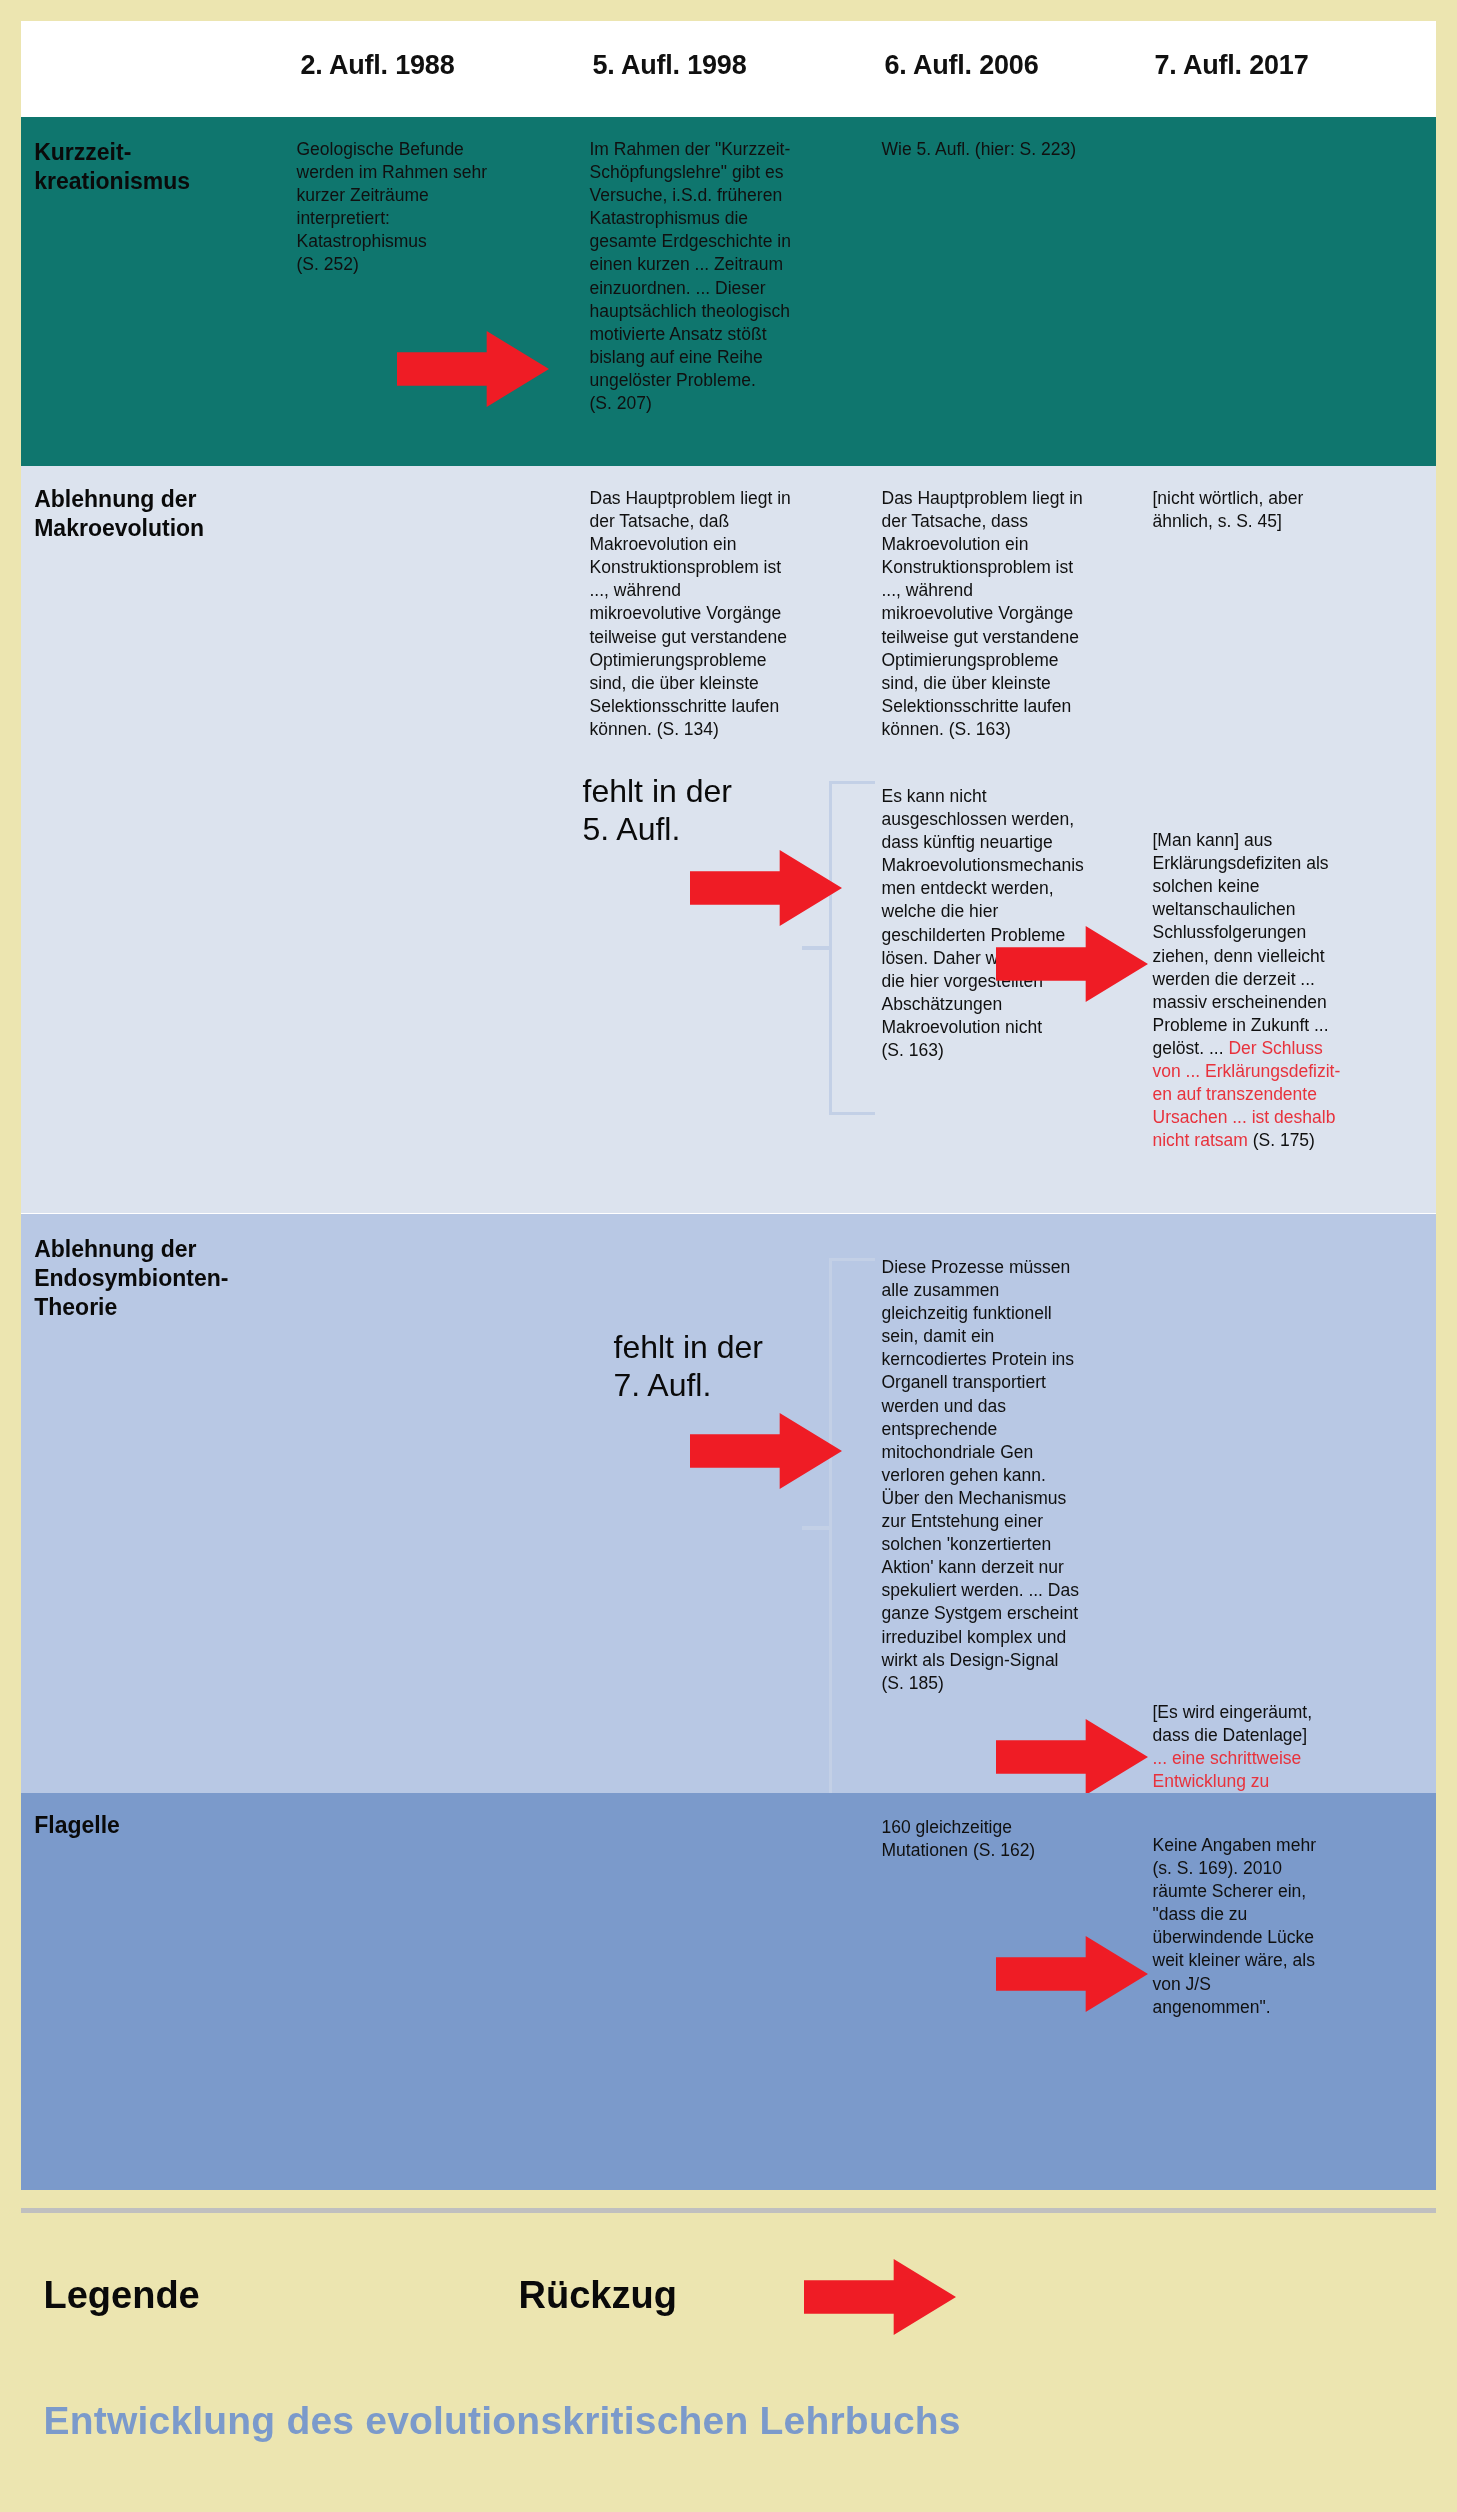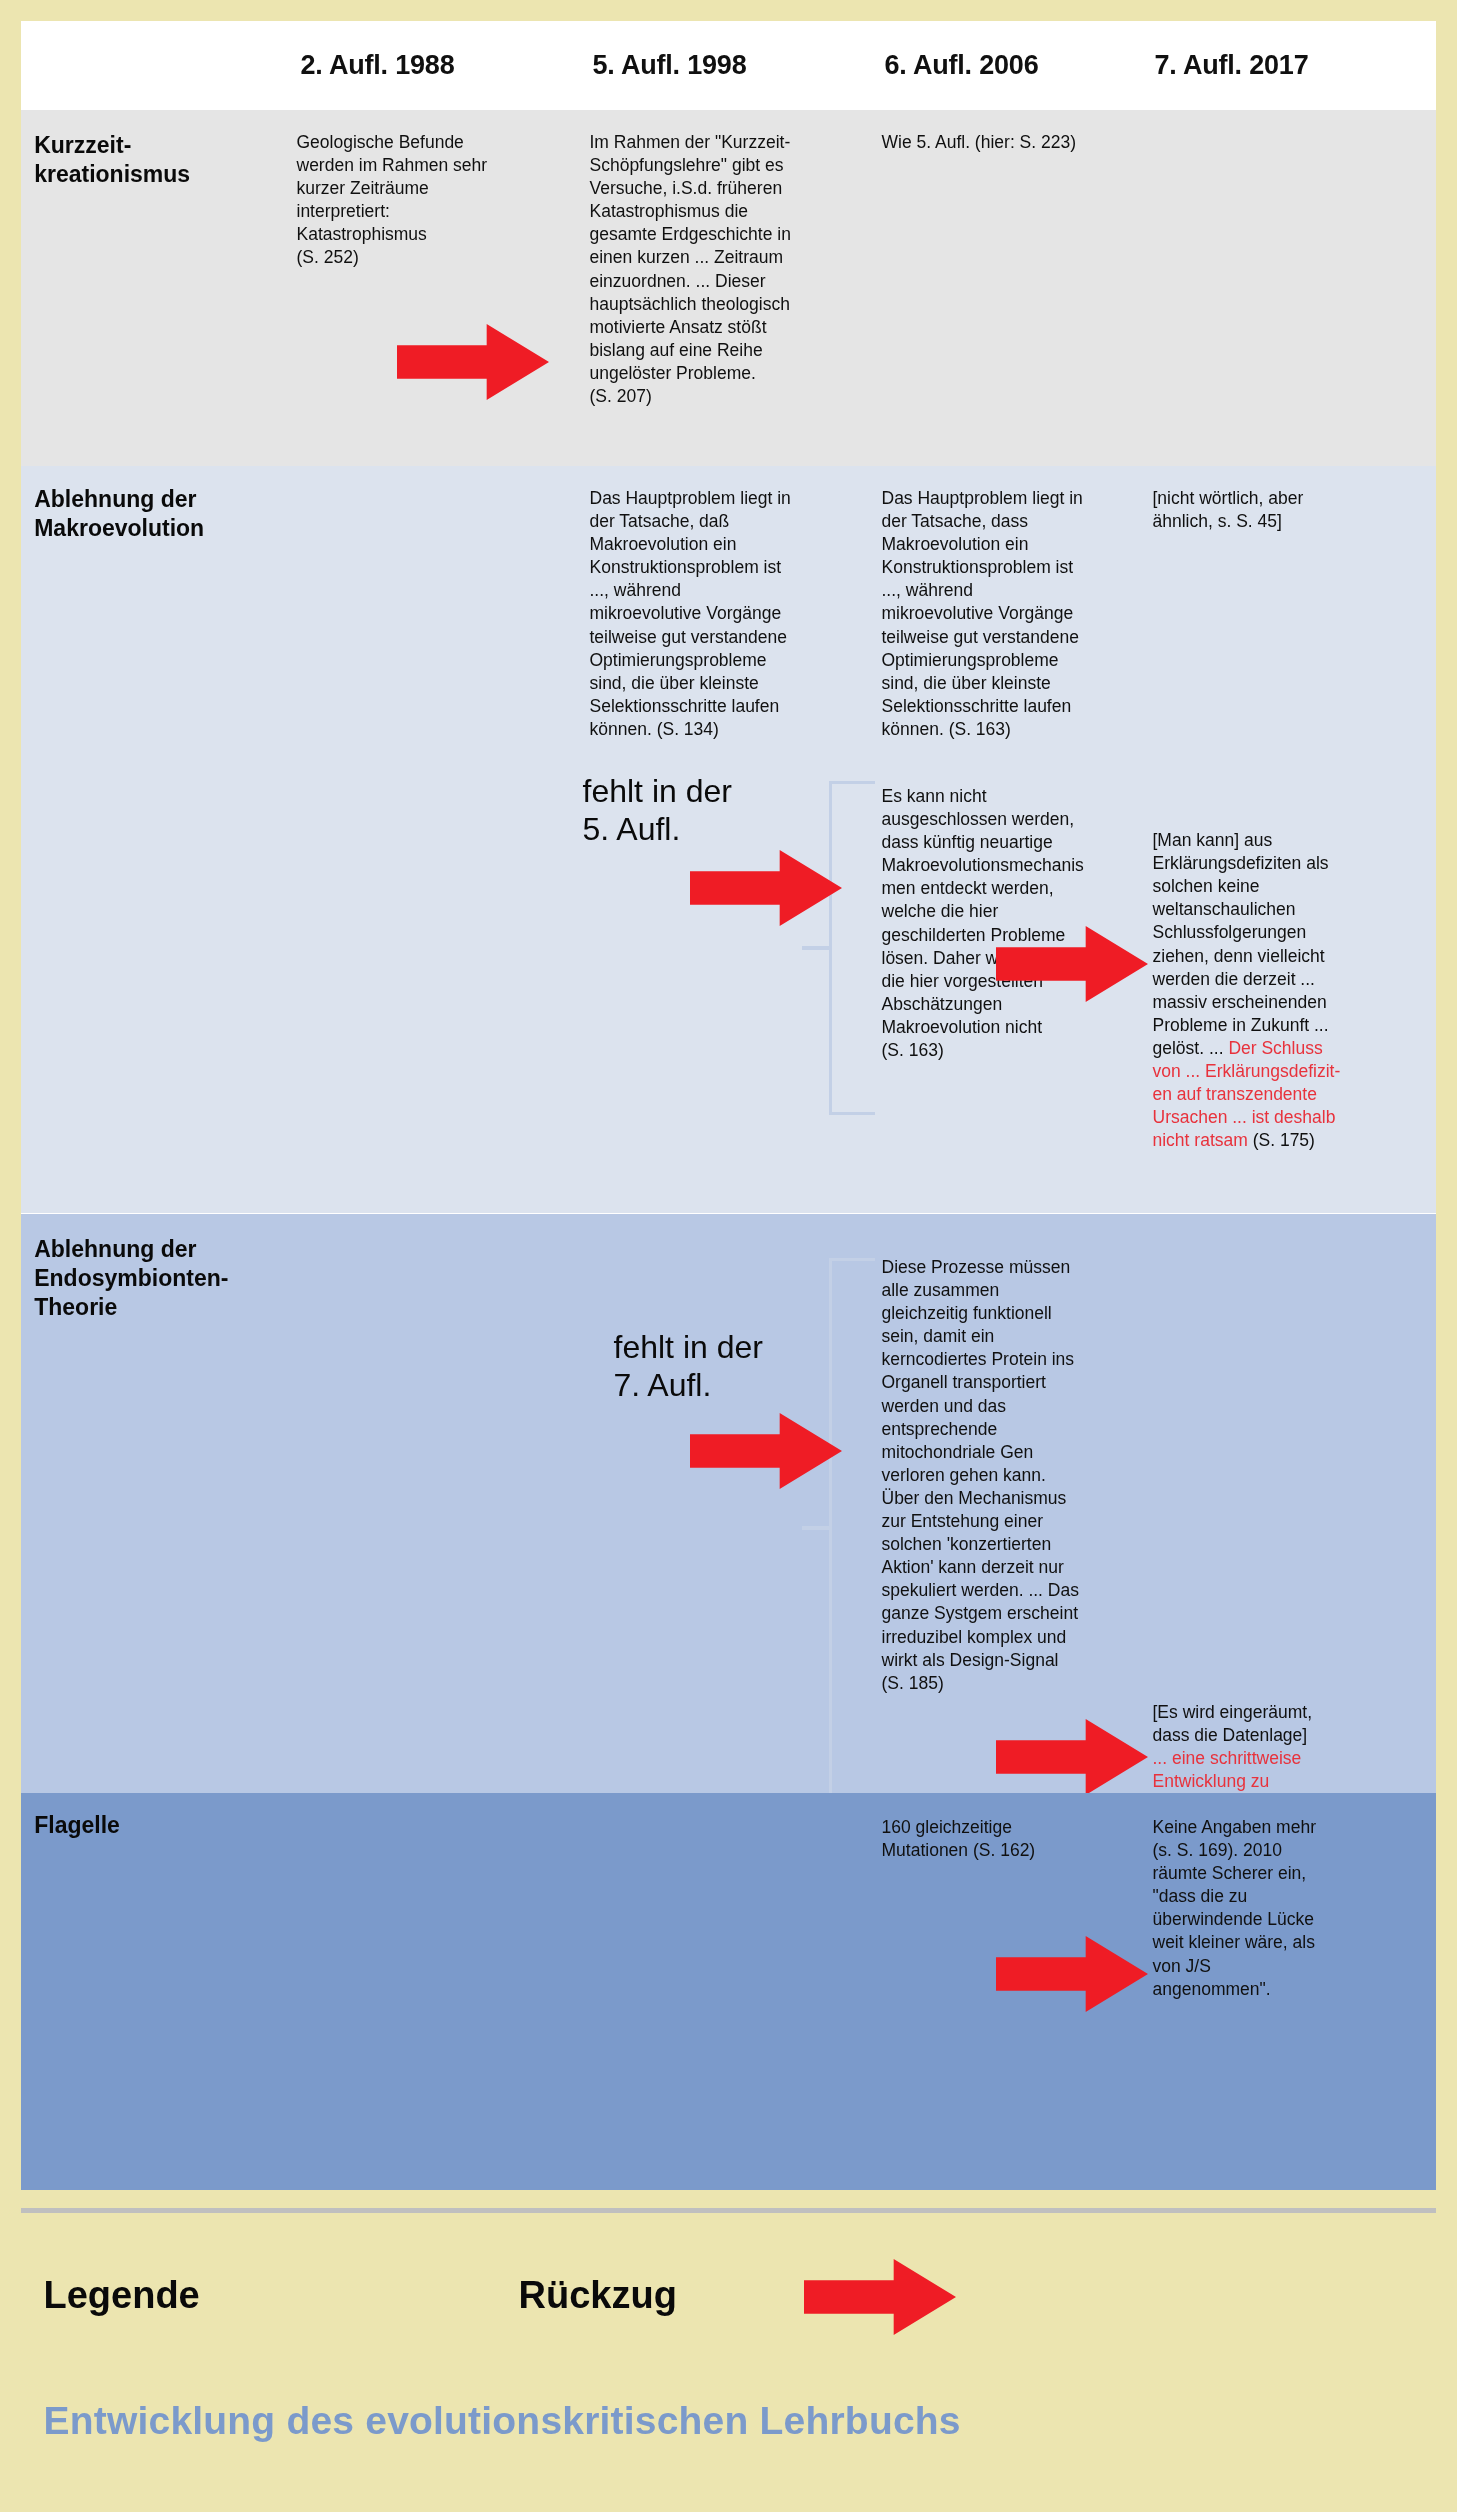--- a/index.html
+++ b/index.html
@@ -44,21 +44,21 @@
     letter-spacing:-0.2px;
     white-space:nowrap;
   }
   .ch1{left:280px;}
   .ch2{left:572px;}
   .ch3{left:864px;}
   .ch4{left:1134px;}
 
   
   .row{position:absolute;left:0;width:100%;}
-  .row-1{top:89px;height:366px;background:#e5e5e5;}
+  .row-1{top:96px;height:366px;background:#0f766e;}
   .row-2{top:445px;height:747px;background:#dce3ee;}
   .row-3{top:1193px;height:579px;background:#b8c8e4;}
   .row-4{top:1772px;height:397px;background:#7b9acb;}
 
   .row-label{
     position:absolute;
     font-size:23px;
     font-weight:bold;
     color:#0a0a0a;
     line-height:1.28;
@@ -337,21 +337,21 @@
           <polygon points="0,28 118,28 118,0 200,50 118,100 118,72 0,72" fill="#ef1c25"></polygon>
         </svg>
       </div>
     </div>
 
     <div class="row row-4">
       <div class="row-label rl4">Flagelle</div>
 
       <div class="cell c3" style="top:23px;">160 gleichzeitige
 Mutationen (S. 162)</div>
-      <div class="cell c4" style="top:23px;">Keine Angaben mehr
+      <div class="cell c4" style="top:41px;">Keine Angaben mehr
 (s. S. 169). 2010
 räumte Scherer ein,
 "dass die zu
 überwindende Lücke
 weit kleiner wäre, als
 von J/S
 angenommen".</div>
 
       <div class="arrow" style="left:975px;top:143px;">
         <svg width="152" height="76" viewBox="0 0 200 100">

